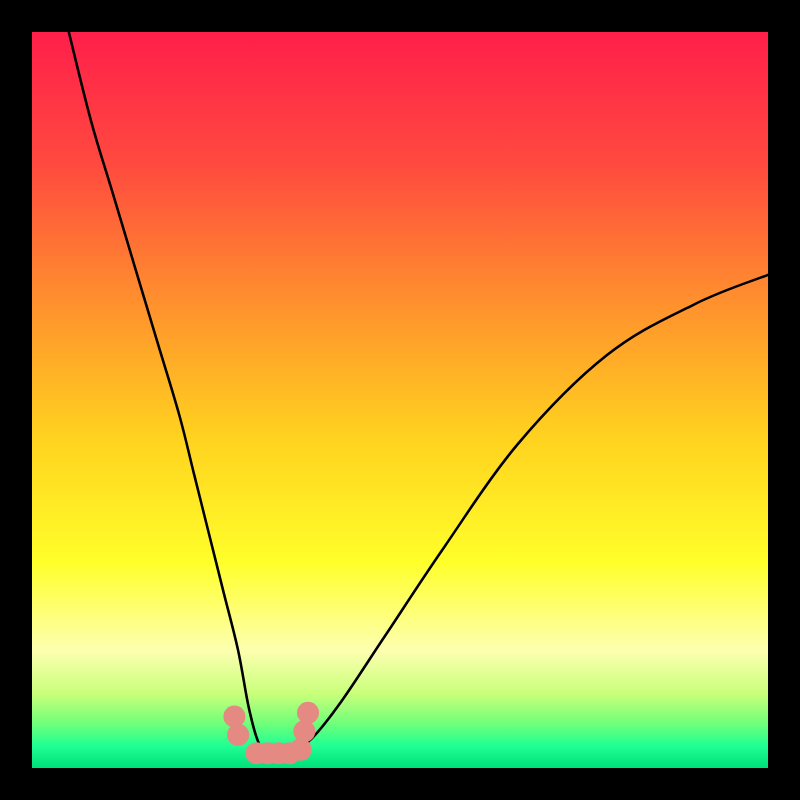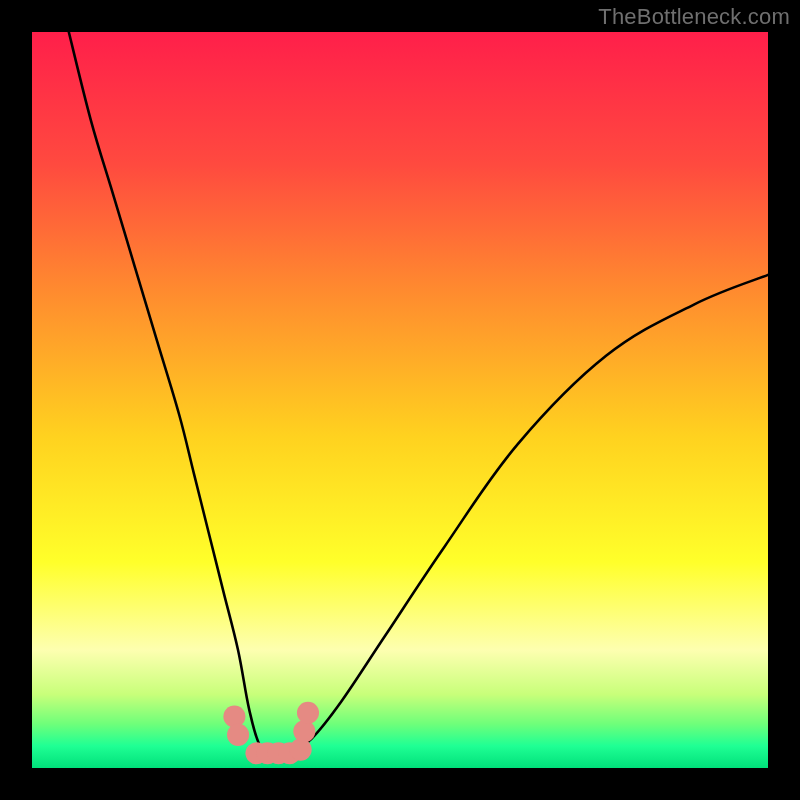--- a/index.html
+++ b/index.html
@@ -81,14 +81,13 @@
           <circle cx="33.5" cy="98" r="1.5" fill="#e58a83"></circle>
           <circle cx="35" cy="98" r="1.5" fill="#e58a83"></circle>
           <circle cx="36.5" cy="97.5" r="1.5" fill="#e58a83"></circle>
           <circle cx="37" cy="95" r="1.5" fill="#e58a83"></circle>
           <circle cx="37.5" cy="92.5" r="1.5" fill="#e58a83"></circle>
         </g>
     </svg>
 
   </div>
 
-  <div class="watermark">TheBottleneck.com</div>
 </div>
 
 </body></html>

